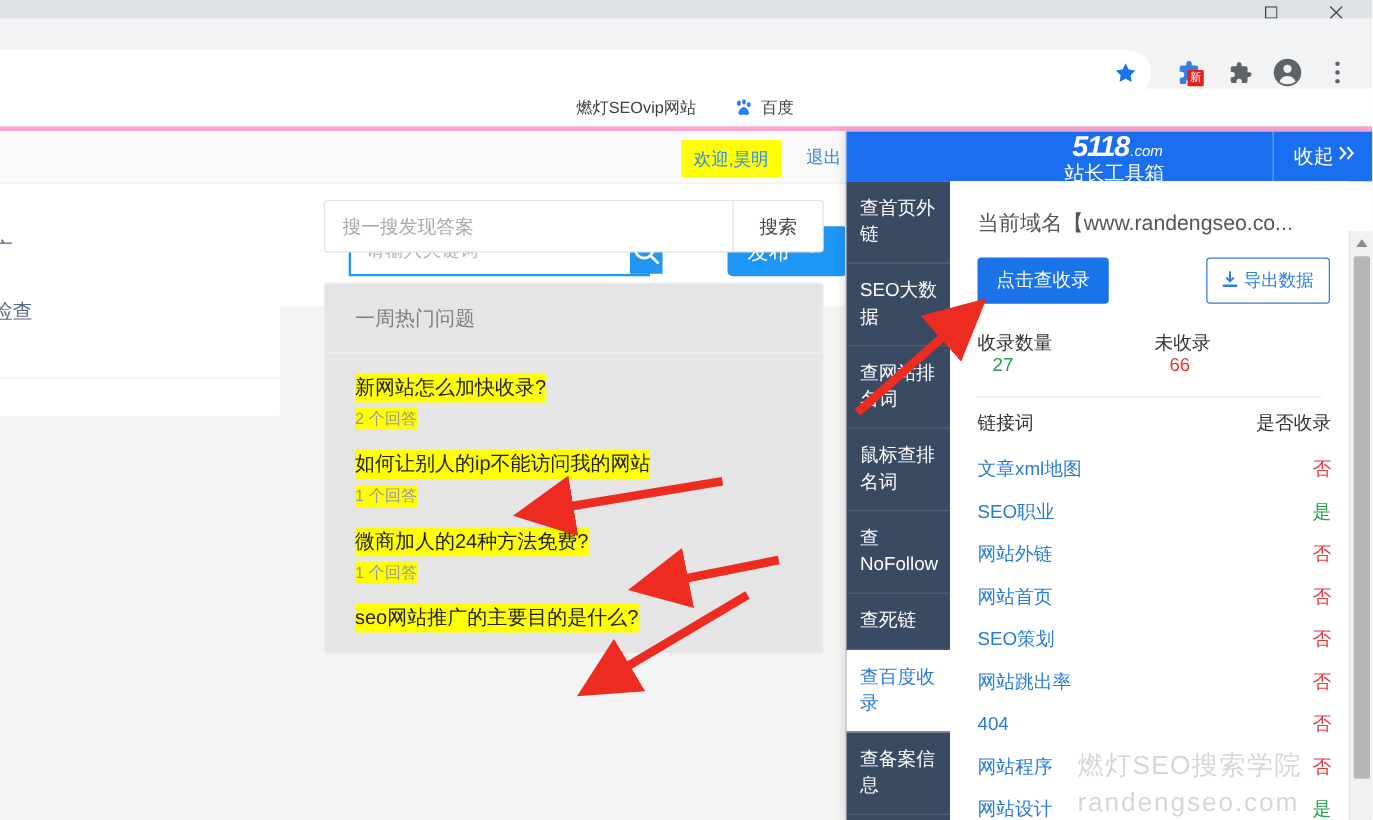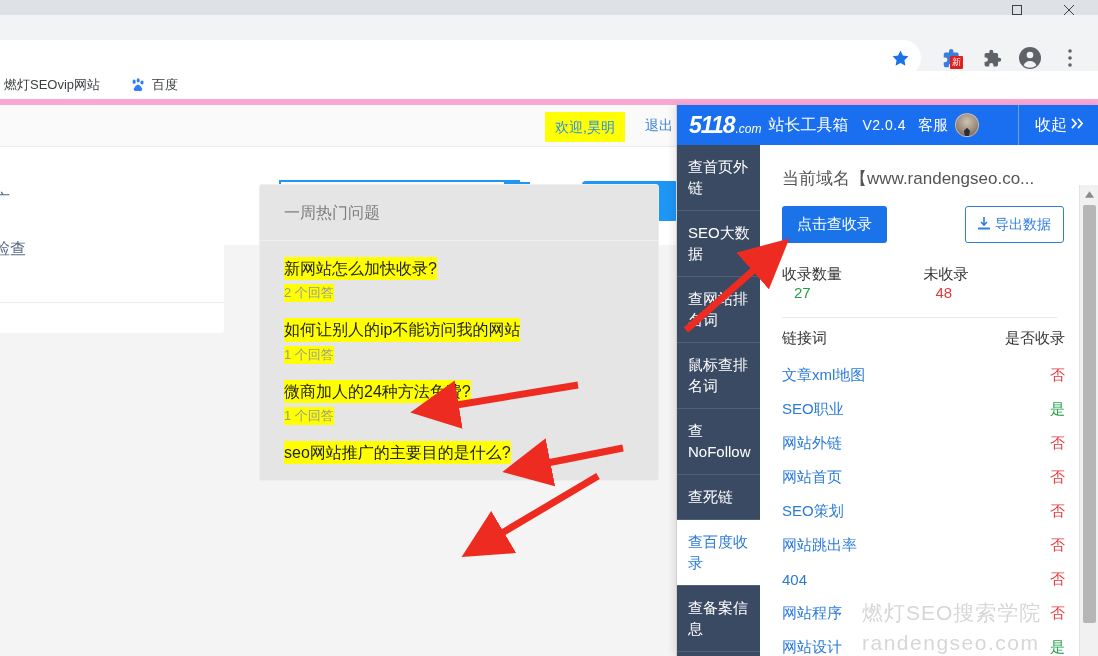--- a/index.html
+++ b/index.html
@@ -54,22 +54,22 @@
   .badge-new {
     position: absolute; left: 14px; top: 14px;
     background: #e02020; color: #fff;
     font-size: 9px; line-height: 11px; padding: 1px 2px;
     border-radius: 1px;
   }
 
   .chrome-bookmarks {
     position: absolute; left: 0; top: 71px; width: 1098px; height: 34px;
     background: #ffffff;
-    border-bottom: 6px solid #f9a8d4;
-    display: flex; align-items: center;
+    border-bottom: 4px solid #f9a8d4;
+    display: flex; align-items: center; justify-content: center;
   }
   .bm-item {
     display: flex; align-items: center; gap: 6px;
     font-size: 13px; color: #3c4043;
     padding: 2px 6px; white-space: nowrap;
   }
   .bm-first { margin-left: -2px; }
   .bm-icon { width: 16px; height: 16px; display: block; }
 
   
@@ -206,21 +206,21 @@
     position: absolute; left: 676px; top: 105px;
     width: 422px; height: 551px;
     background: #ffffff;
     border-left: 1px solid #cfcfcf;
     box-shadow: -2px 0 8px rgba(0,0,0,.10);
     overflow: hidden;
   }
   .panel-header {
     position: absolute; left: 0; top: 0; width: 422px; height: 40px;
     background: #1a6ff0;
-    display: flex; align-items: center; color: #fff;
+    display: flex; align-items: center; color: #fff; flex-direction: column;
   }
   .logo-wrap { display: flex; align-items: baseline; margin-left: 12px; }
   .logo-mark {
     font-size: 23px; font-weight: bold; font-style: italic;
     letter-spacing: -1px; line-height: 24px;
   }
   .logo-dotcom { font-size: 12px; font-style: italic; margin-left: 1px; }
   .panel-sub { font-size: 16px; margin-left: 7px; }
   .panel-ver { font-size: 14px; margin-left: 14px; letter-spacing: .5px; }
   .panel-kf { font-size: 15px; margin-left: 12px; }
@@ -437,20 +437,24 @@
     </span>
   </div>
 
   <div class="left-col">
     <div class="left-link">推广</div>
     <div class="left-link">链检查</div>
     <div class="left-divider"></div>
   </div>
 
   <div class="center-col">
+    <div class="ask-box">
+      <input type="text" placeholder="搜一搜发现答案" style="">
+      <div class="ask-btn">搜索</div>
+    </div>
 
     <div class="hot-card">
       <div class="hot-card-title">一周热门问题</div>
       <div class="q-list">
 
         <div class="q-item">
           <div><span class="q-title">新网站怎么加快收录?</span></div>
           <span class="q-meta-wrap"><span class="q-meta">2 个回答</span></span>
         </div>
 
@@ -524,21 +528,21 @@
           </div>
         </div>
 
         <div class="stat-row">
           <div class="stat-col">
             <div class="stat-label">收录数量</div>
             <div class="stat-val green">27</div>
           </div>
           <div class="stat-col">
             <div class="stat-label">未收录</div>
-            <div class="stat-val red">48</div>
+            <div class="stat-val red">66</div>
           </div>
         </div>
         <div class="stat-sep"></div>
 
         <div class="tbl">
           <div class="tbl-row tbl-head">
             <div class="tbl-c1">链接词</div>
             <div class="tbl-c2">是否收录</div>
           </div>
 

